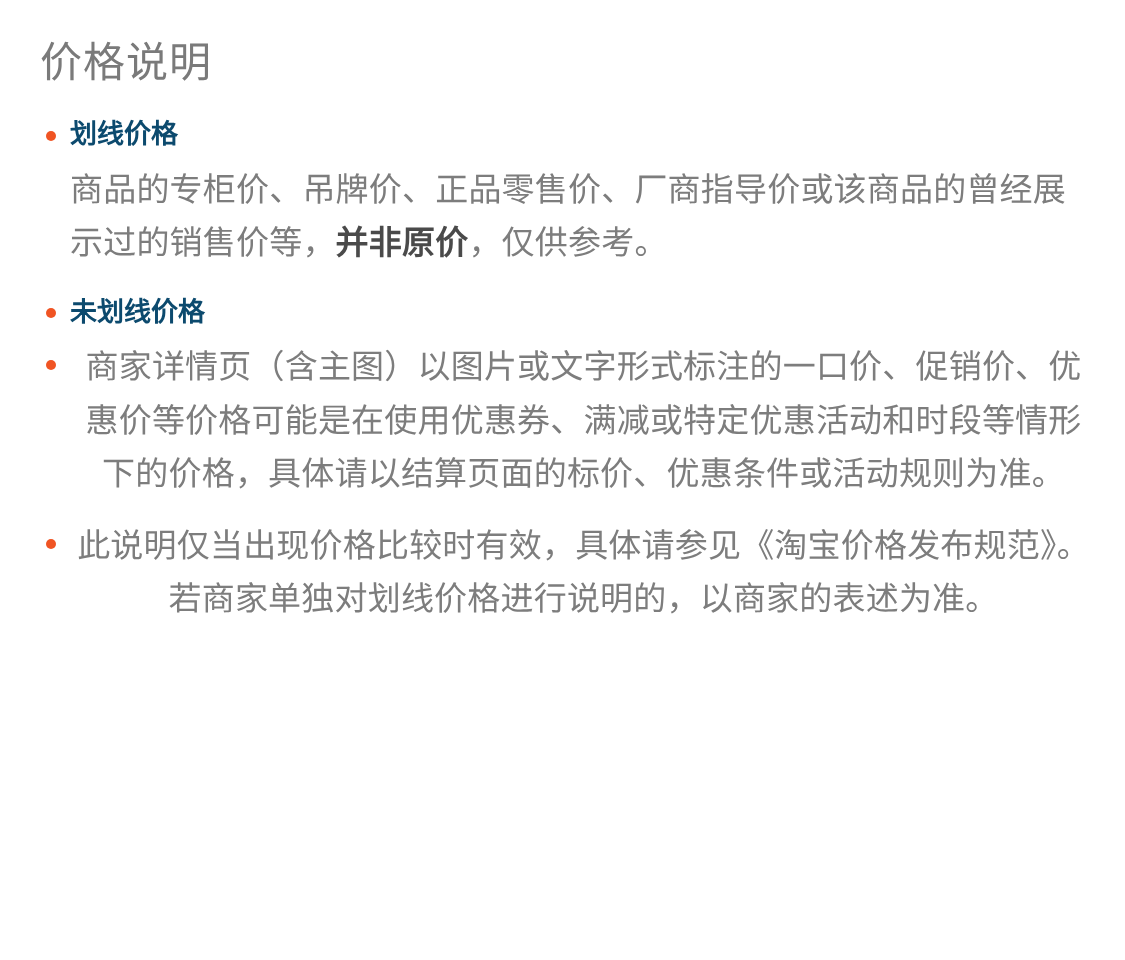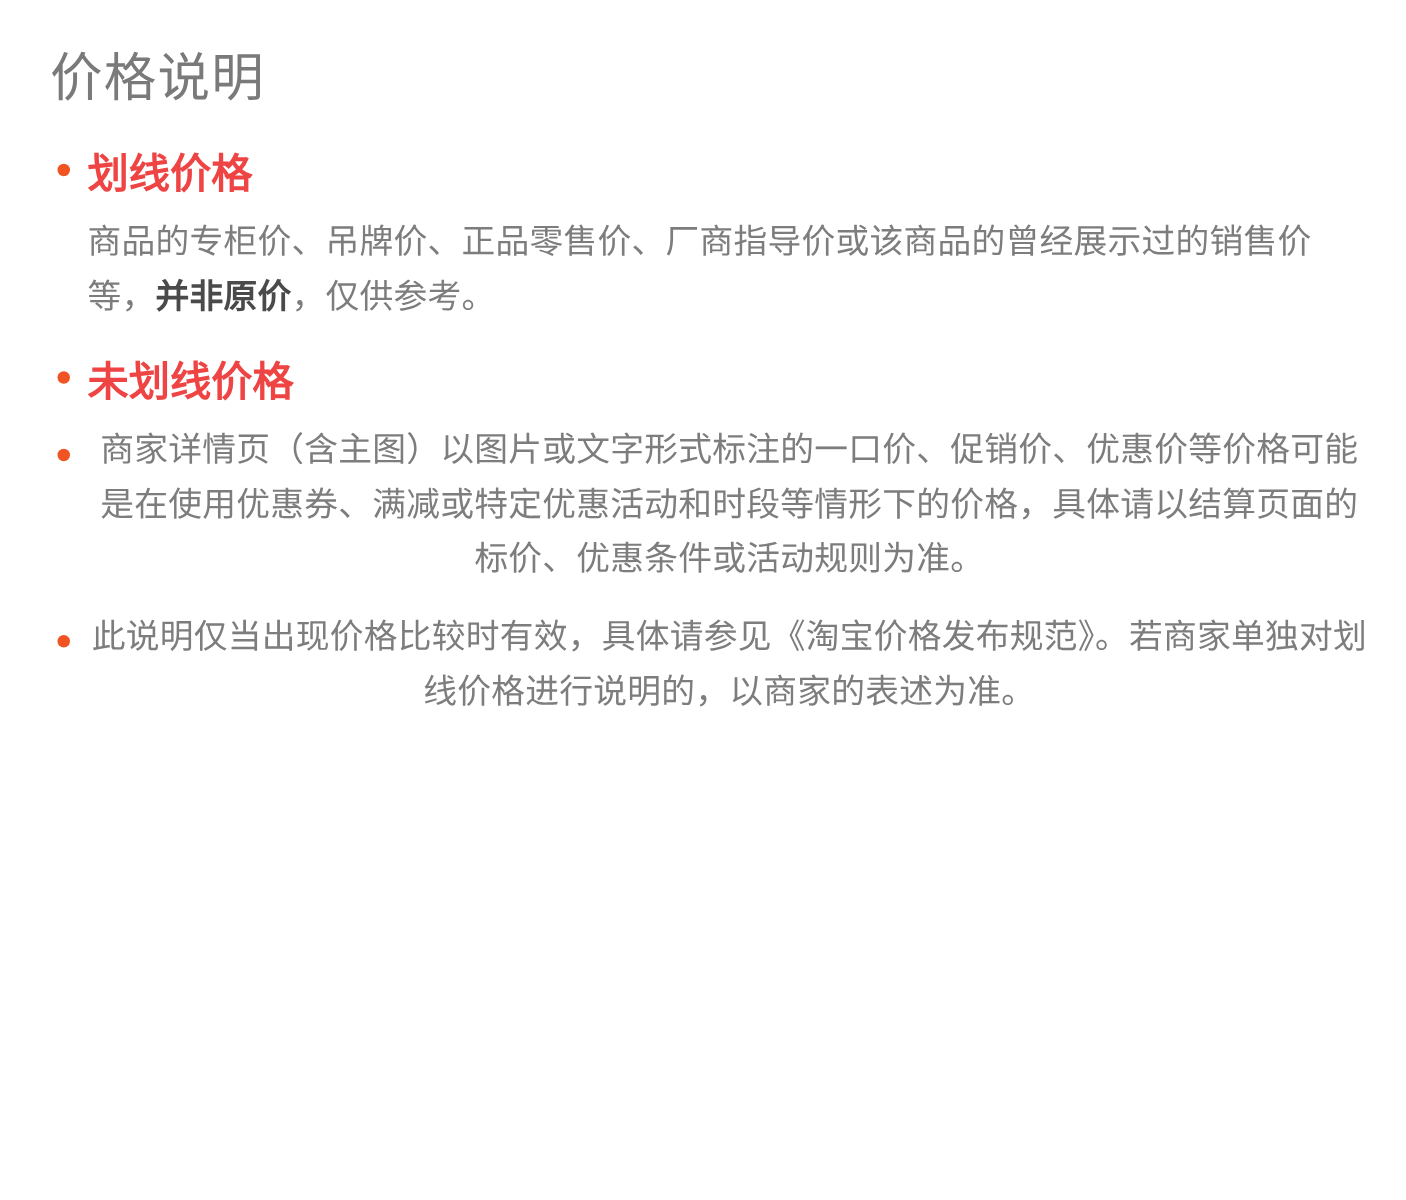--- a/index.html
+++ b/index.html
@@ -36,28 +36,28 @@
   .bullet {
     position: absolute;
     left: 6px;
     top: 16px;
     width: 10px;
     height: 10px;
     border-radius: 50%;
     background: #f05423;
   }
   .section-heading {
-    font-size: 33px;
+    font-size: 27px;
     font-weight: bold;
-    color: #ef4444;
+    color: #0c4a6e;
     line-height: 1.5;
     margin: 0 0 8px 0;
   }
   .section-body {
-    font-size: 27px;
+    font-size: 33px;
     line-height: 1.62;
     color: #7d7d7d;
     margin: 0 0 22px 0;
     letter-spacing: 0.2px;
   }
   .section-body b {
     color: #4a4a4a;
     font-weight: bold;
   }
   .section.plain .section-body {

